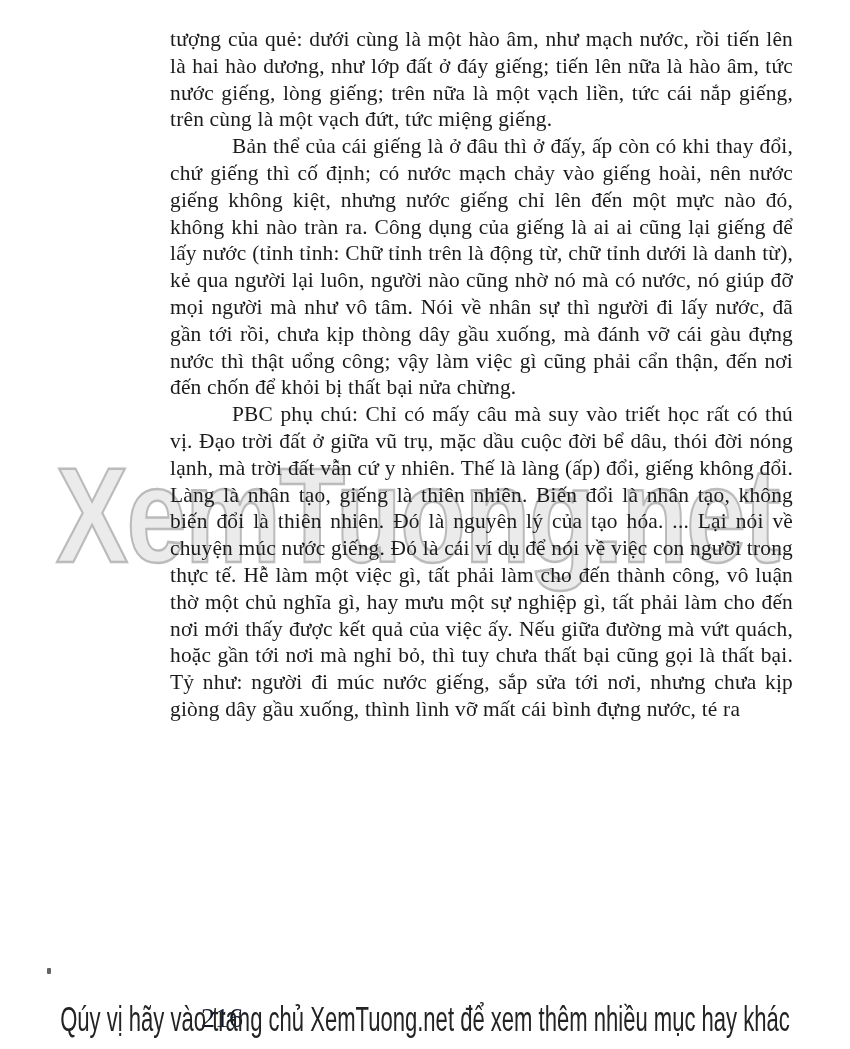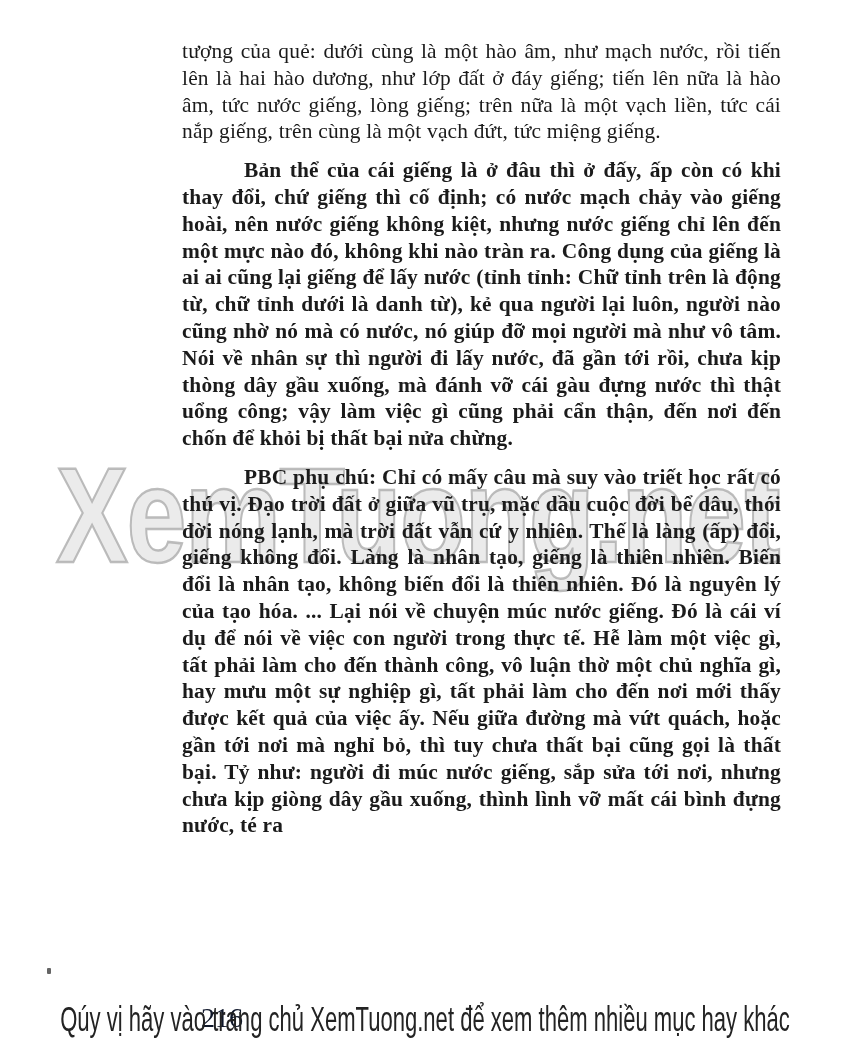--- a/index.html
+++ b/index.html
@@ -22,26 +22,25 @@
     top: 26px;
     width: 623px;
     font-size: 21.4px;
     line-height: 26.8px;
     text-align: justify;
     color: #1b1b1b;
     z-index: 2;
     letter-spacing: 0.2px;
   }
   .text-block p {
-    margin: 12px;
+    margin: 0;
     padding: 0;
   }
   .text-block p.indent {
     text-indent: 62px;
-    font-weight: bold;
   }
   
   .watermark {
     position: absolute;
     left: 56px;
     top: 448px;
     z-index: 1;
     font-family: "Liberation Sans", sans-serif;
     font-weight: 700;
     font-size: 135px;

